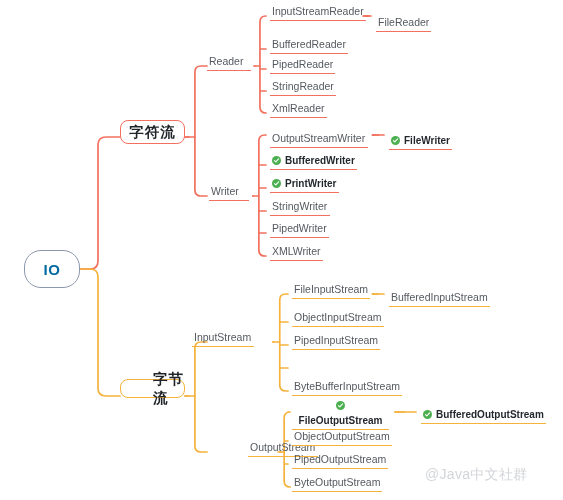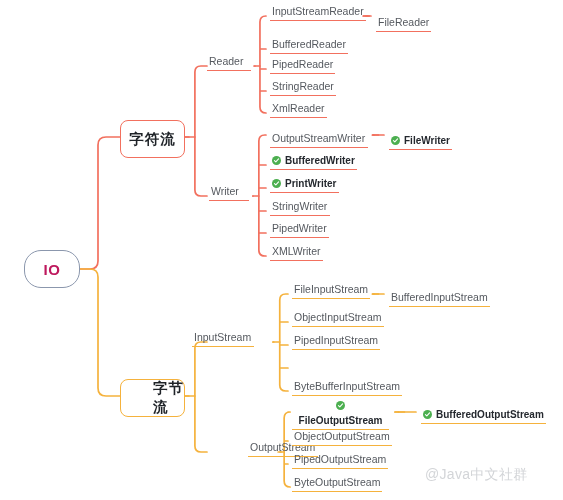--- a/index.html
+++ b/index.html
@@ -24,21 +24,21 @@
   
   .root-node{
     position:absolute;
     box-sizing:border-box;
     border:1.6px solid #8b97ad;
     border-radius:17px;
     background:#ffffff;
     display:flex;align-items:center;justify-content:center;
     font-weight:bold;
     font-size:15px;
-    color:#be185d;
+    color:#0369a1;
     letter-spacing:.5px;
   }
 
   
   .branch-node{
     position:absolute;
     box-sizing:border-box;
     border:1.8px solid #f2705e;
     border-radius:8px;
     background:#ffffff;
@@ -125,21 +125,21 @@
       <path d="M 281 452 H 278.15 " fill="none" stroke="#f5b23d" stroke-width="1.7" stroke-linecap="round" stroke-linejoin="round"></path>
       <path d="M 284.15 452 L 284.15 418 Q 284.15 412 290.15 412 L 288 412 M 284.15 452 L 284.15 481 Q 284.15 487 290.15 487 L 288 487 M 284.15 441 L 288 441 M 284.15 464 L 288 464 " fill="none" stroke="#f5b23d" stroke-width="1.7" stroke-linecap="round" stroke-linejoin="round"></path>
       <path d="M 281 452 Q 278.15 452 284.15 452" fill="none" stroke="#f5b23d" stroke-width="1.7" stroke-linecap="round"></path>
       <path d="M 395 412 H 398.45 " fill="none" stroke="#f5b23d" stroke-width="1.7" stroke-linecap="round" stroke-linejoin="round"></path>
       <path d="M 398.45 412 H 416" fill="none" stroke="#f5b23d" stroke-width="1.7" stroke-linecap="round" stroke-linejoin="round"></path>
       <path d="M 395 412 Q 398.45 412 404.45 412" fill="none" stroke="#f5b23d" stroke-width="1.7" stroke-linecap="round"></path>
     </svg>
 <div class="root-node" style="left: 24px; top: 250px; width: 56px; height: 38px;">
       <span>IO</span>
     </div>
-    <div class="branch-node" style="left: 120px; top: 120px; width: 65px; height: 38px;">
+    <div class="branch-node" style="left: 120px; top: 120px; width: 65px; height: 24px;">
       <span>字符流</span>
     </div>
     <div class="leaf mid" style="left: 207px; top: 55px; min-width: 44px;">
       <span>Reader</span>
     </div>
     <div class="leaf" style="left: 270px; top: 5px; min-width: 92px;">
       <span>InputStreamReader</span>
     </div>
     <div class="leaf" style="left: 376px; top: 16px; min-width: 53px;">
       <span>FileReader</span>
@@ -191,21 +191,21 @@
     </div>
     <div class="leaf" style="left: 270px; top: 200px; min-width: 60px;">
       <span>StringWriter</span>
     </div>
     <div class="leaf" style="left: 270px; top: 222px; min-width: 58px;">
       <span>PipedWriter</span>
     </div>
     <div class="leaf" style="left: 270px; top: 245px; min-width: 52px;">
       <span>XMLWriter</span>
     </div>
-    <div class="branch-node amber" style="left: 120px; top: 379px; width: 65px; height: 38px; padding-left: 32px;">
+    <div class="branch-node amber" style="left: 120px; top: 379px; width: 65px; height: 19px; padding-left: 32px;">
       <span>字节流</span>
     </div>
     <div class="leaf mid amber" style="left: 192px; top: 331px; min-width: 62px;">
       <span>InputStream</span>
     </div>
     <div class="leaf amber" style="left: 292px; top: 283px; min-width: 76px;">
       <span>FileInputStream</span>
     </div>
     <div class="leaf amber" style="left: 389px; top: 291px; min-width: 95px;">
       <span>BufferedInputStream</span>

